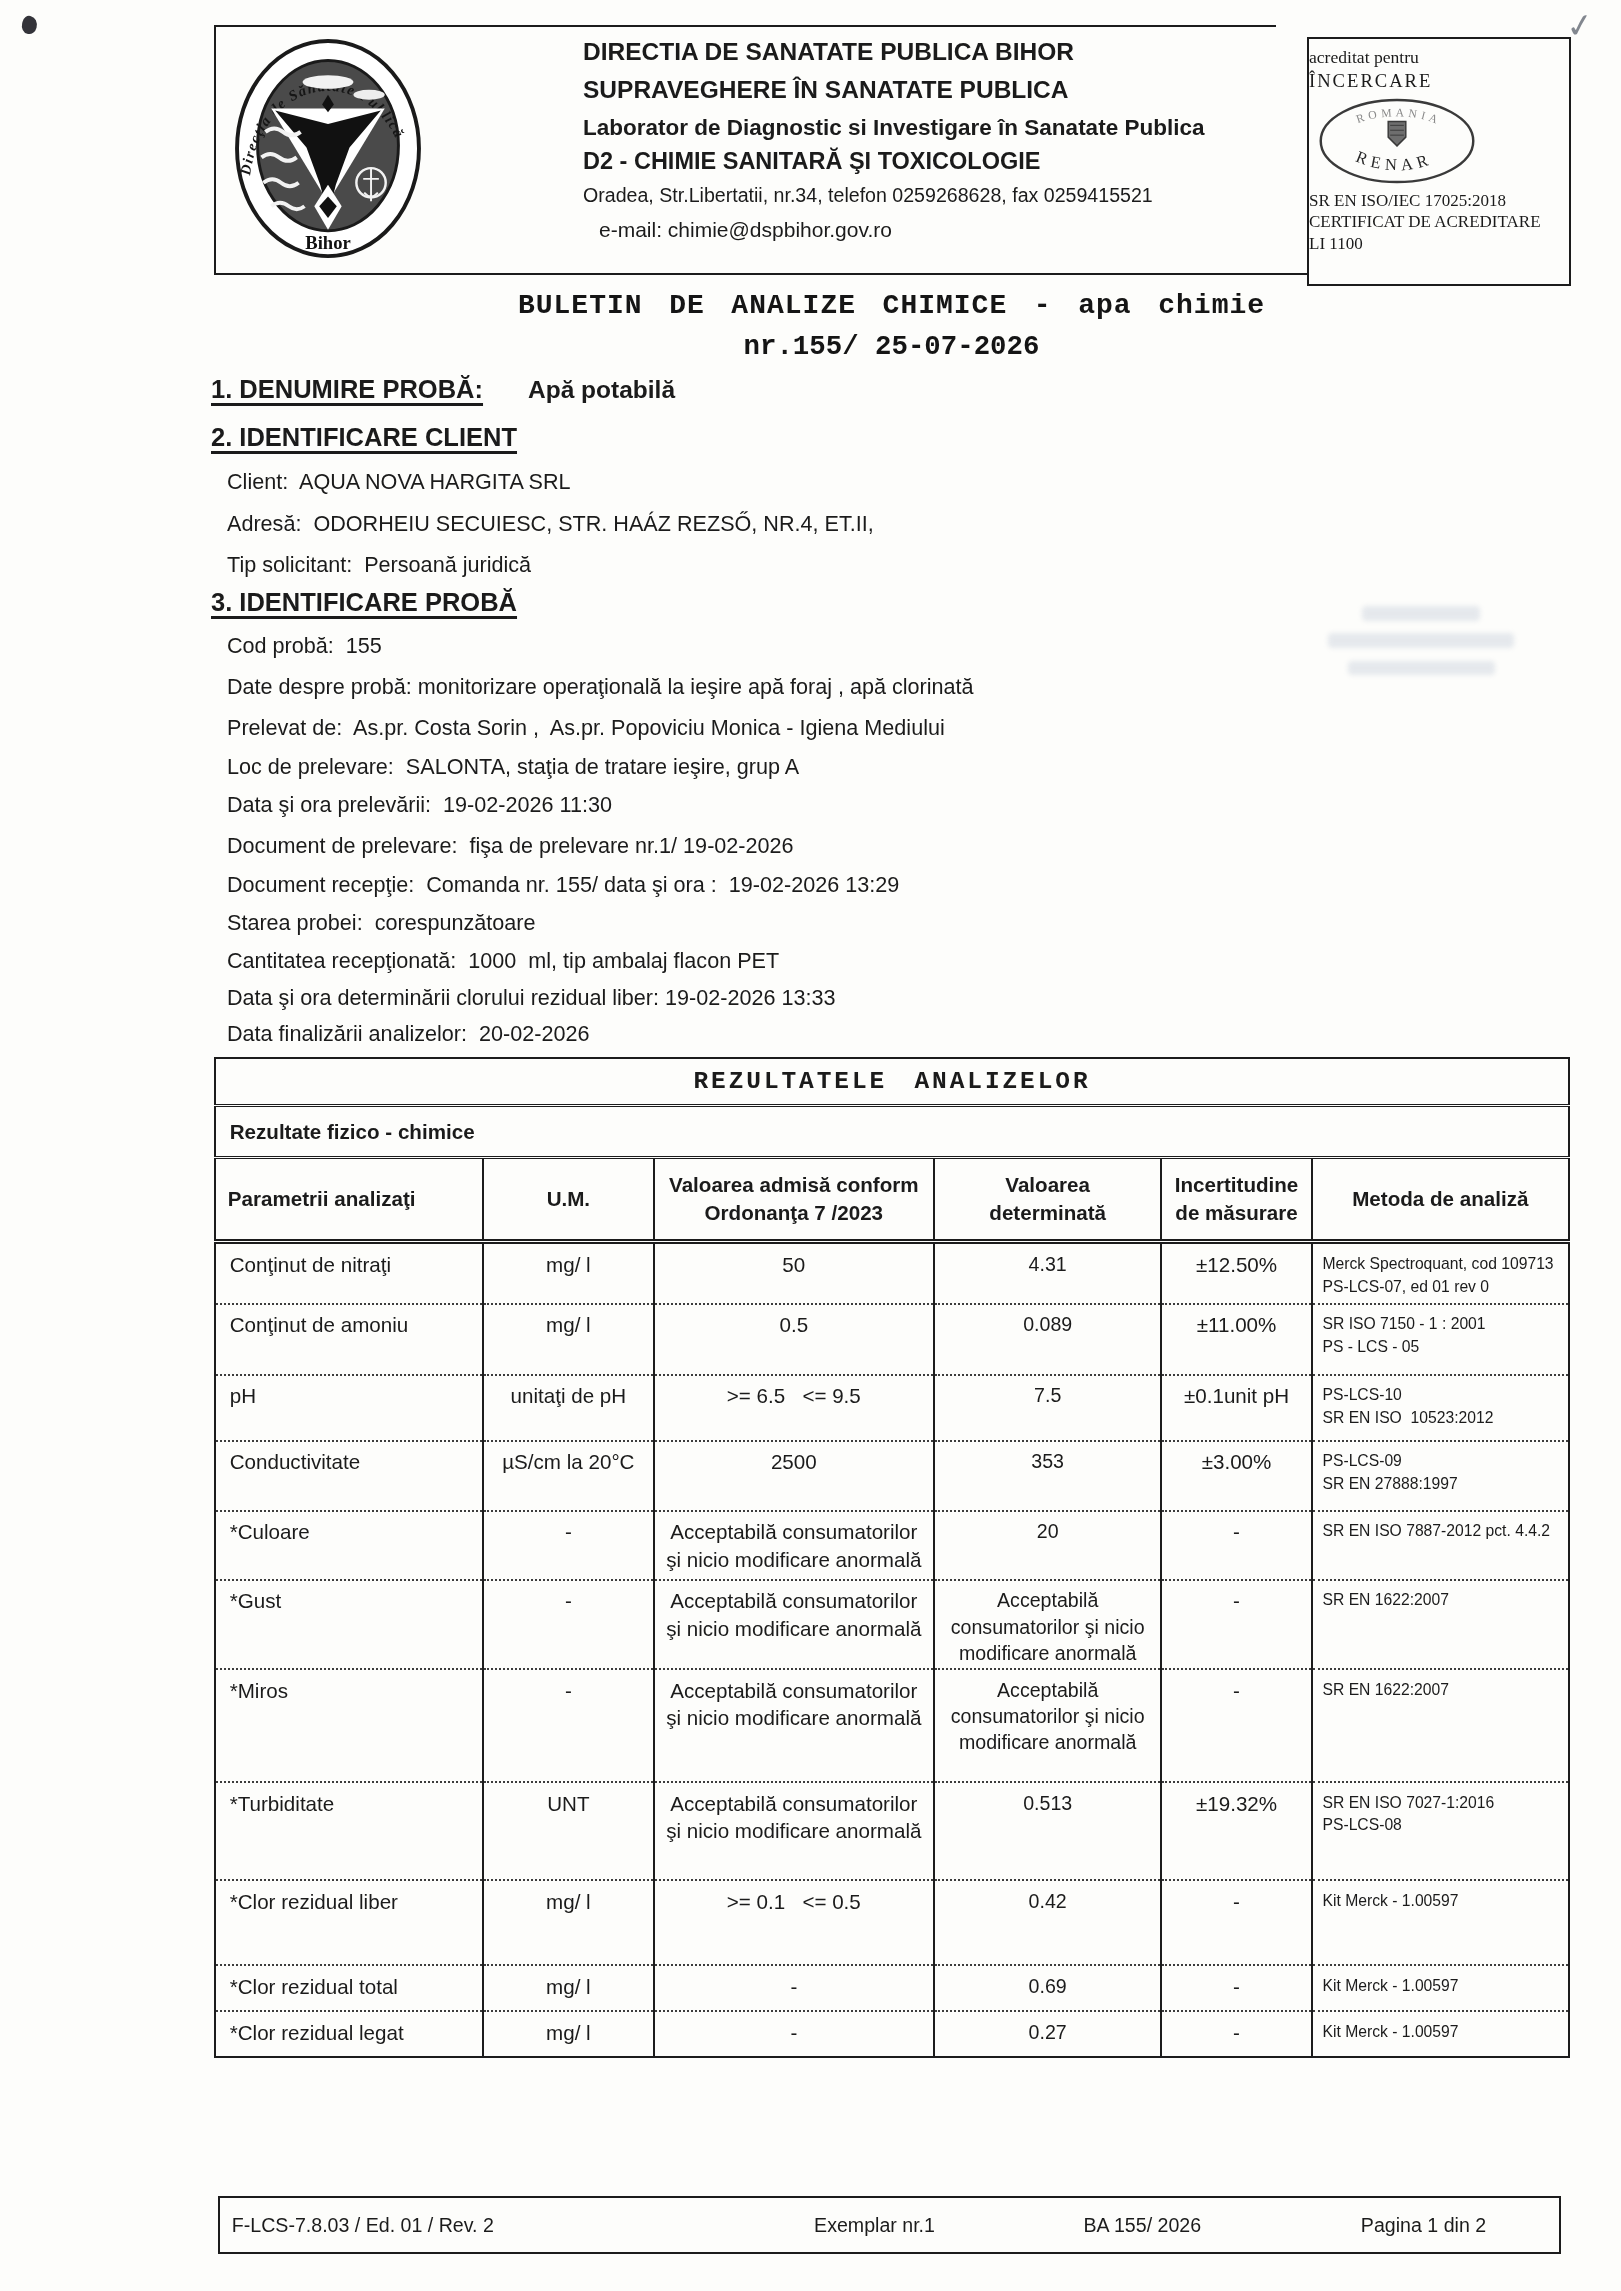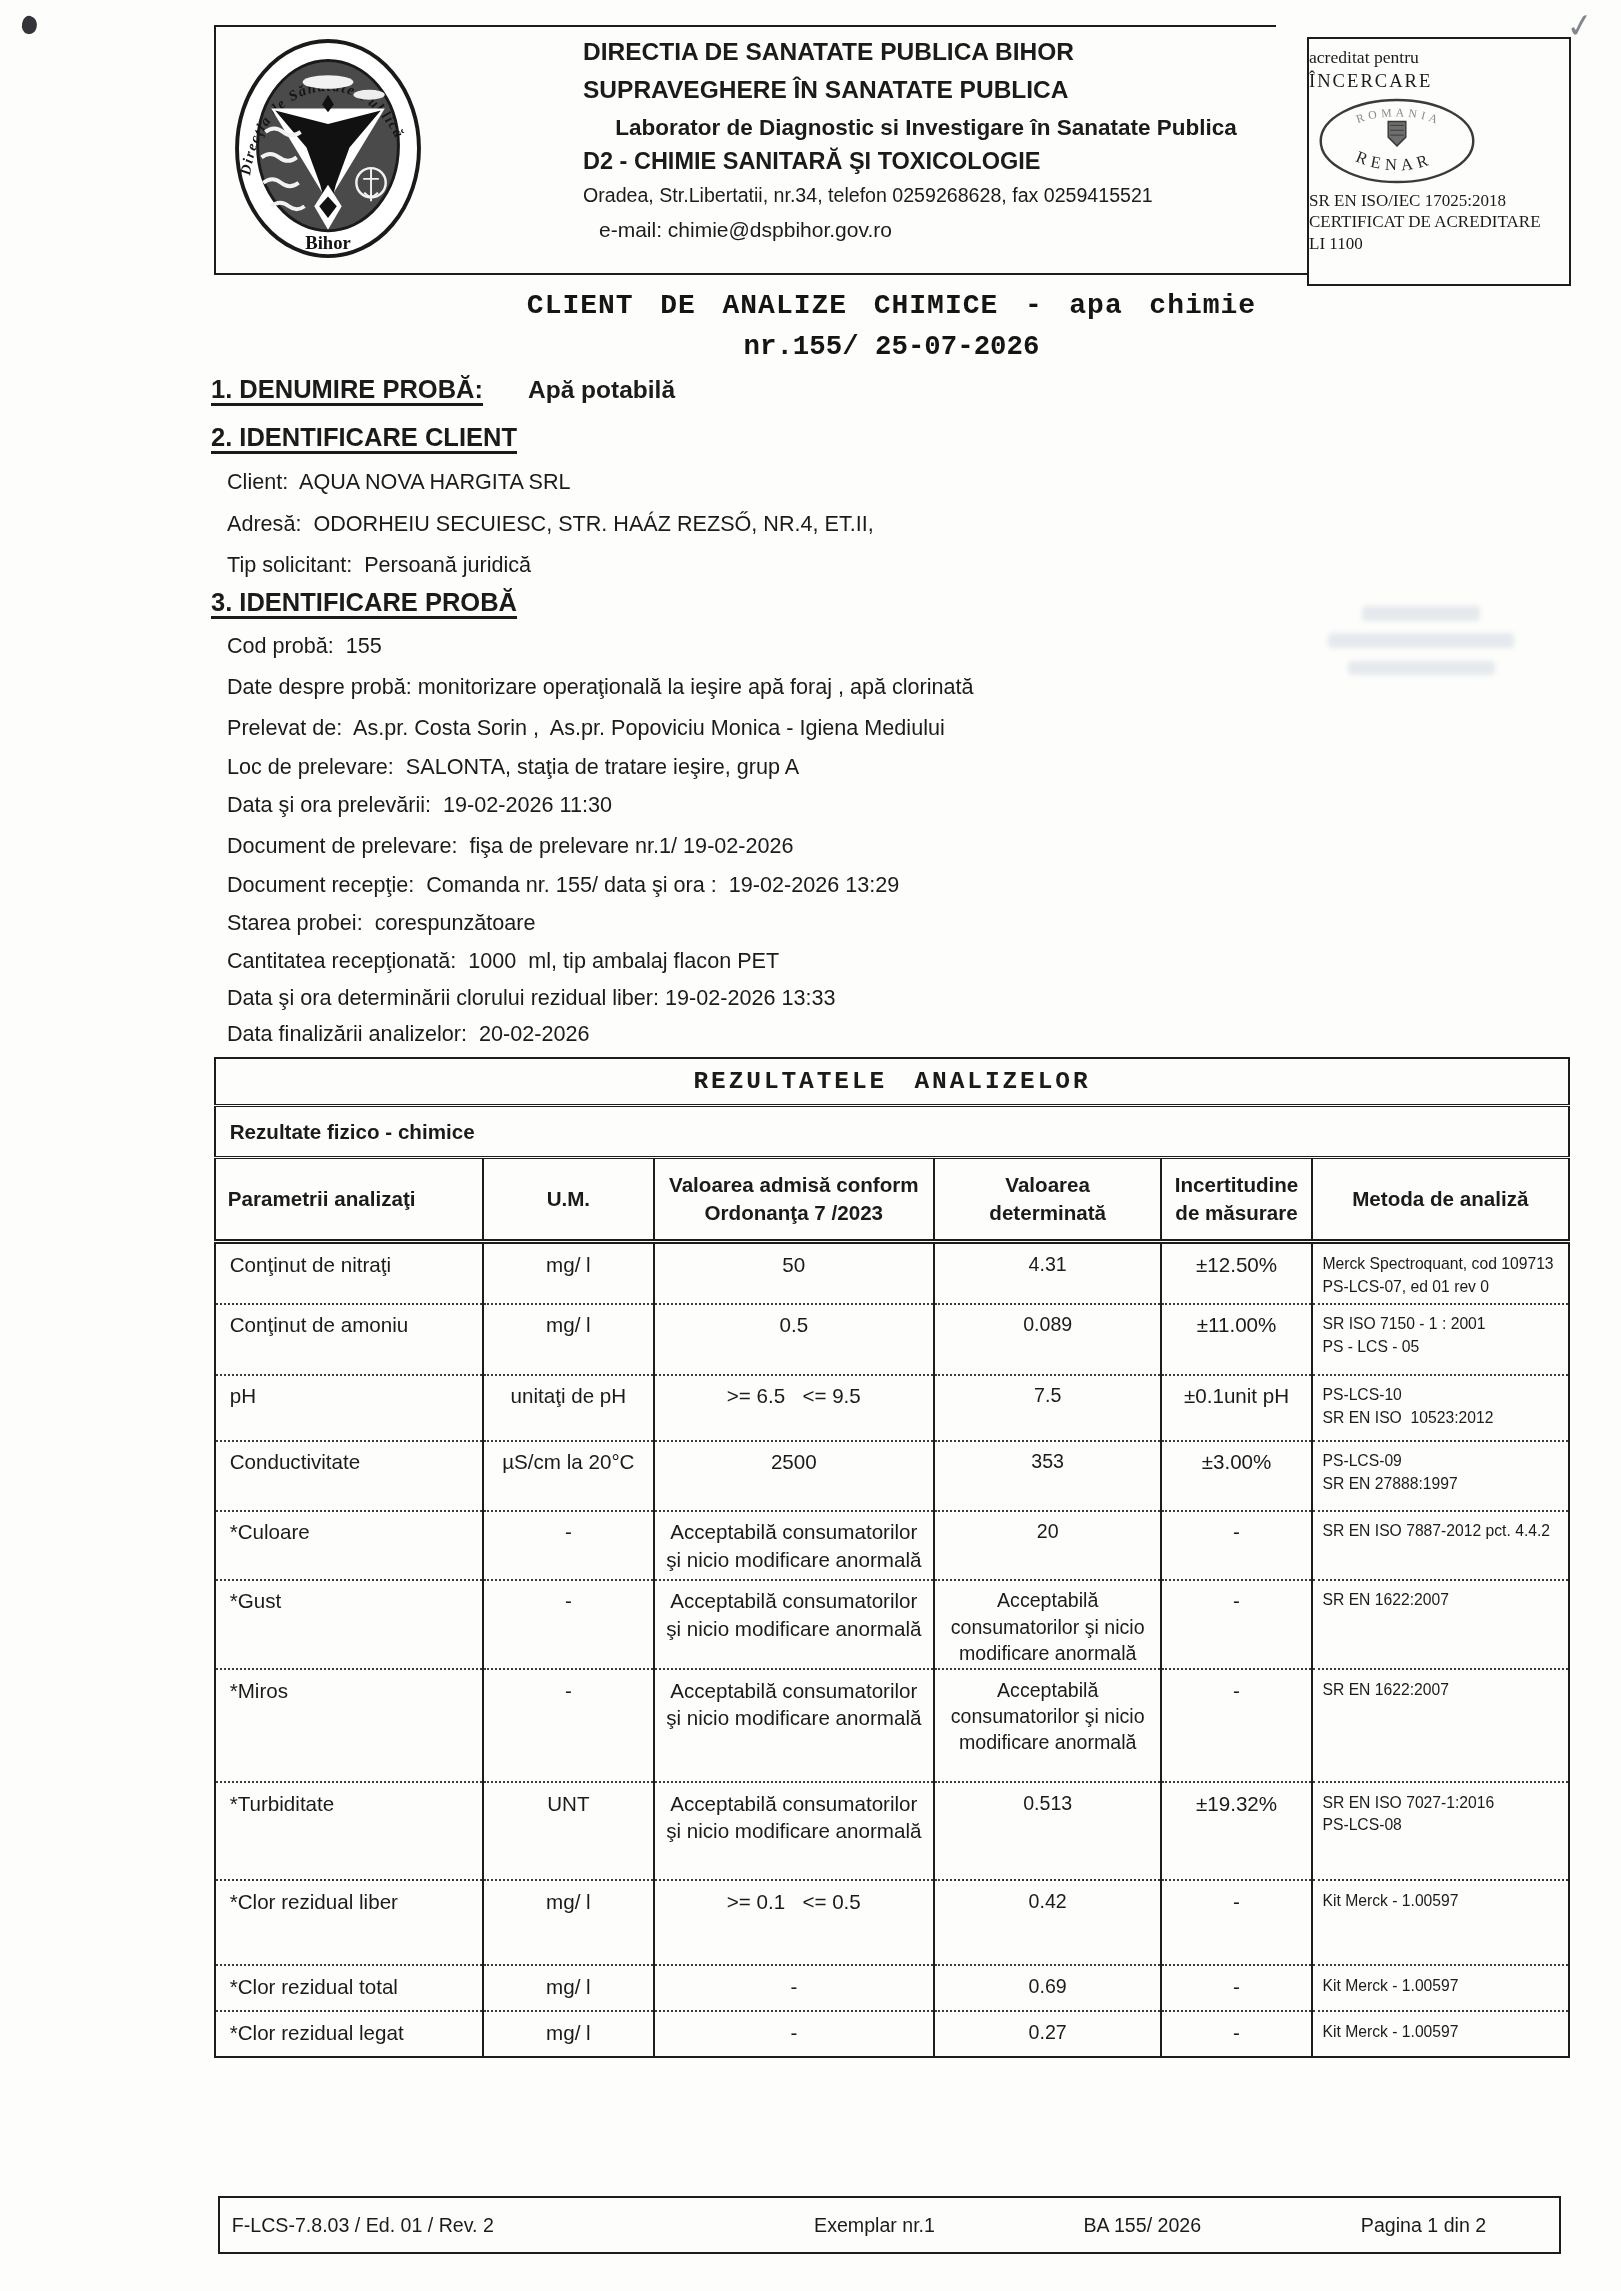--- a/index.html
+++ b/index.html
@@ -19,21 +19,21 @@
   
   .letterhead{position:absolute;left:214px;top:24.5px;width:1355px;height:248px;
               border-bottom:2.9px solid #1c1c1c;}
   .letterhead .topline{position:absolute;left:0;top:0;width:1062px;border-top:2.9px solid #1c1c1c;}
   .letterhead .leftline{position:absolute;left:0;top:0;height:248px;border-left:2.9px solid #1c1c1c;}
   .dsp-logo{position:absolute;left:17.6px;top:13.7px;}
   .org-text{position:absolute;left:369px;top:11.8px;width:686px;line-height:1.0;}
   .org-text .l{white-space:pre;}
   .org-text .l1{font-size:24.5px;font-weight:bold;margin-top:3.9px;}
   .org-text .l2{font-size:24.5px;font-weight:bold;margin-top:13.7px;}
-  .org-text .l3{font-size:22.5px;font-weight:bold;margin-top:13.7px;text-align:center;}
+  .org-text .l3{font-size:22.5px;font-weight:bold;margin-top:13.7px;}
   .org-text .l4{font-size:23.5px;font-weight:bold;margin-top:10.8px;}
   .org-text .l5{font-size:19.6px;margin-top:12.7px;}
   .org-text .l6{font-size:21px;margin-top:13.7px;margin-left:16px;}
   
   .accred{position:absolute;left:1307px;top:37px;width:260px;height:245px;
           border:2.9px solid #1c1c1c;background:#fdfdfb;text-align:left;
           font-family:"Liberation Serif",serif;font-size:17.6px;line-height:1.25;}
   .accred .a1{margin-top:7.8px;}
   .accred .a2{letter-spacing:2px;font-size:18.6px;}
   .accred .renar-wrap{height:98px;}
@@ -153,21 +153,21 @@
         <path d="M83,34 h14 M83,39 h14 M83,44 h14" stroke="#3a3a3a" stroke-width="1"></path>
         <text class="renar-arc-bot"><textPath href="#renBot" startOffset="16%">RENAR</textPath></text>
       </svg>
     </div>
     <div class="a3">SR EN ISO/IEC 17025:2018</div>
     <div class="a4">CERTIFICAT DE ACREDITARE</div>
     <div class="a5">LI 1100</div>
   </div>
 
   <div class="doc-title">
-    <div class="t1">CLIENT DE ANALIZE CHIMICE - apa chimie</div>
+    <div class="t1">BULETIN DE ANALIZE CHIMICE - apa chimie</div>
     <div class="t2">nr.155/ 25-07-2026</div>
   </div>
 
   <div class="bleed">
     <div class="bb"></div>
       <div class="bb"></div>
       <div class="bb"></div>
   </div>
 
   <div class="info">

